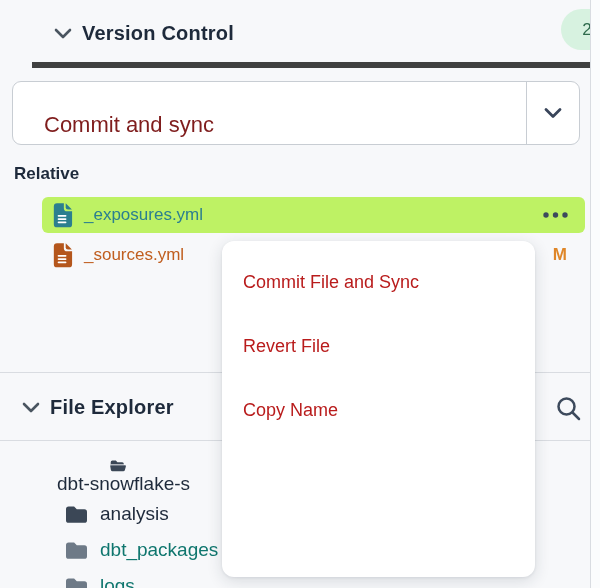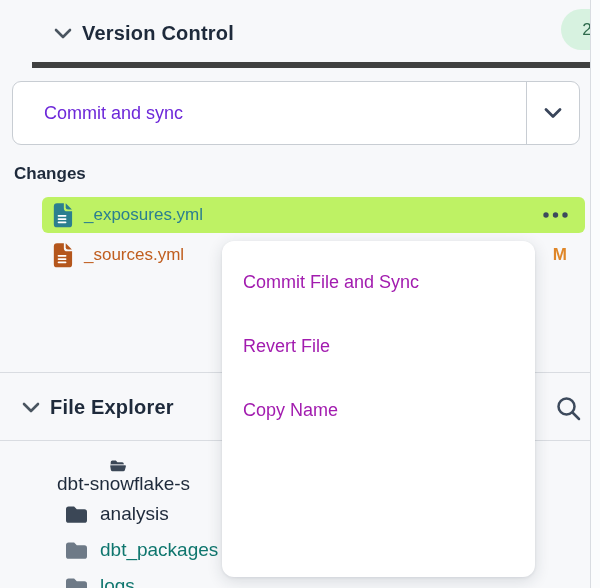--- a/index.html
+++ b/index.html
@@ -33,22 +33,22 @@
     font-size: 17px; display: flex; align-items: center; justify-content: center;
   }
 
   
   .commit-btn {
     position: absolute; left: 12px; top: 81px; width: 568px; height: 64px;
     background: #ffffff; border: 1px solid #c8cdd3; border-radius: 9px;
     cursor: pointer;
   }
   .commit-label {
-    position: absolute; left: 31px; top: 0; height: 62px; line-height: 62px;
-    font-size: 18px; color: #6d28d9;
+    position: absolute; left: 31px; top: 12px; height: 62px; line-height: 62px;
+    font-size: 22px; color: #7f1d1d;
   }
   .commit-caret {
     position: absolute; right: 0; top: 0; width: 53px; height: 62px;
     border-left: 1px solid #c8cdd3; display: flex; align-items: center; justify-content: center;
   }
 
   
   .changes-label {
     position: absolute; left: 14px; top: 164px;
     font-size: 17px; font-weight: 700; color: #1e2a3b;
@@ -91,21 +91,21 @@
 
   
   .context-menu {
     position: absolute; left: 222px; top: 241px; width: 313px; height: 336px;
     background: #ffffff; border-radius: 12px; padding-top: 9px;
     box-shadow: 0 4px 16px rgba(30,42,59,.14), 0 1px 3px rgba(30,42,59,.08);
     z-index: 10;
   }
   .menu-item {
     height: 64px; display: flex; align-items: center; padding-left: 21px;
-    font-size: 18px; color: #a21caf; cursor: pointer;
+    font-size: 18px; color: #b91c1c; cursor: pointer;
   }
 
   svg { display: block; }
 </style>
 </head>
 <body>
 
 <div class="app">
 
   <div class="vc-header">
@@ -118,21 +118,21 @@
 
   <div class="commit-btn">
     <span class="commit-label">Commit and sync</span>
     <span class="commit-caret">
       <svg width="26" height="26" viewBox="0 0 26 26">
         <path d="M6 9.5 L13 16.5 L20 9.5" fill="none" stroke="#39455a" stroke-width="2.8" stroke-linecap="round" stroke-linejoin="round"></path>
       </svg>
     </span>
   </div>
 
-  <div class="changes-label">Changes</div>
+  <div class="changes-label">Relative</div>
 
   <div class="file-row selected row-exposures">
     <svg class="doc-icon" width="21" height="26" viewBox="0 0 23 28">
       <path d="M2 4.5 A3.5 3.5 0 0 1 5.5 1 H13 v5.6 a3.4 3.4 0 0 0 3.4 3.4 H22 v14 a3.5 3.5 0 0 1 -3.5 3.5 h-13 A3.5 3.5 0 0 1 2 24 Z" fill="#2b7f8f"></path>
       <path d="M15 1.2 L21.8 8 h-4.3 A2.5 2.5 0 0 1 15 5.5 Z" fill="#2b7f8f"></path>
       <rect x="6.2" y="14" width="9.6" height="1.9" rx="0.9" fill="#ffffff"></rect>
       <rect x="6.2" y="17.6" width="9.6" height="1.9" rx="0.9" fill="#ffffff"></rect>
       <rect x="6.2" y="21.2" width="9.6" height="1.9" rx="0.9" fill="#ffffff"></rect>
     </svg>
     <span class="file-name teal">_exposures.yml</span>

